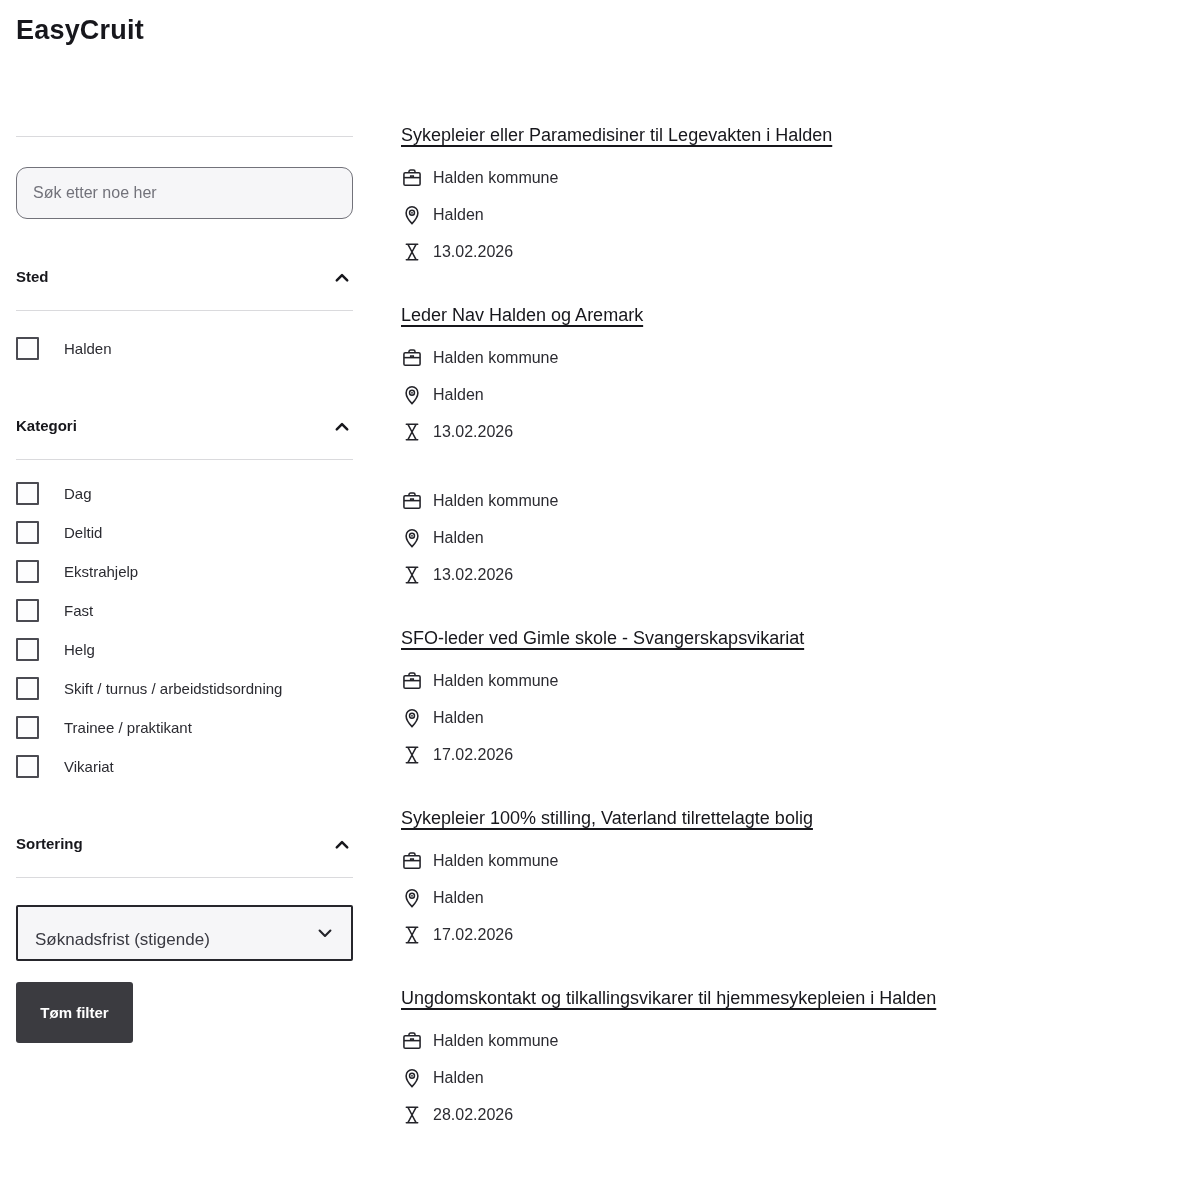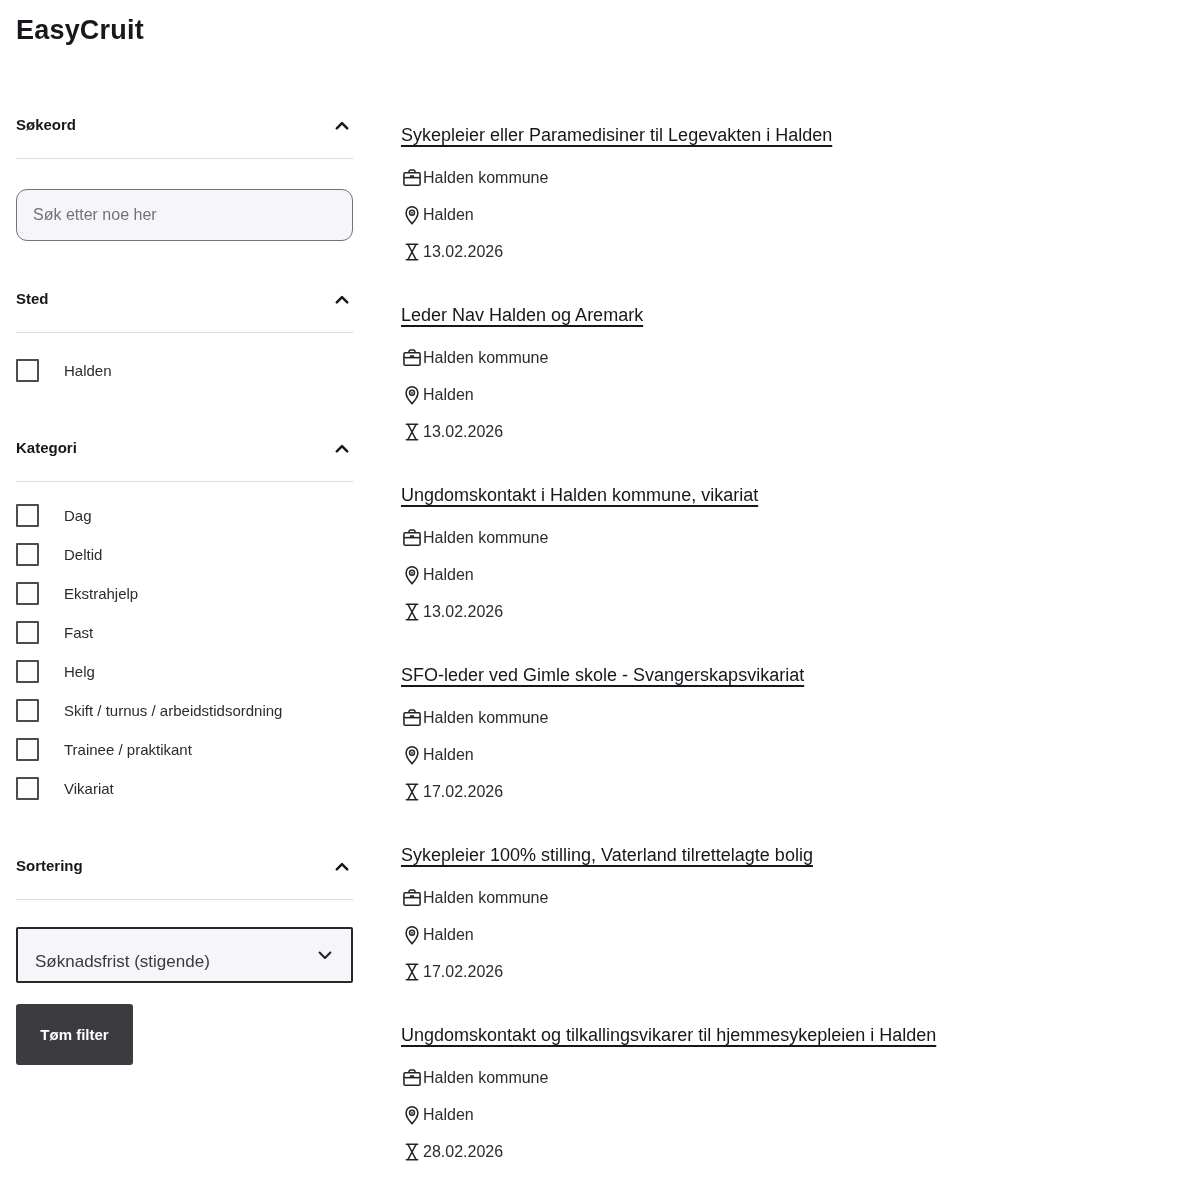--- a/index.html
+++ b/index.html
@@ -161,20 +161,21 @@
     width: 22px;
     height: 22px;
     flex-shrink: 0;
     display: inline-flex;
     align-items: center;
     justify-content: center;
     line-height: 0;
     color: #232329;
   }
   .meta-text {
+    margin-left: 10px;
     font-size: 16px;
     color: #2b2b31;
   }
 </style>
 </head>
 <body>
 
 <svg width="0" height="0" style="position:absolute" aria-hidden="true">
   <defs>
     <g id="i-briefcase">
@@ -202,28 +203,20 @@
 
 <div class="page">
 
   <h1 class="app-title">EasyCruit</h1>
 
   <div class="layout">
 
     <aside class="sidebar">
 
       <section class="section">
-        <div class="section-head">
-          <h3 class="section-title">Søkeord</h3>
-          <button class="chevron-btn">
-            <span><svg width="22" height="22" viewBox="0 0 24 24">
-                  <use href="#i-chevron-up"></use>
-                </svg></span>
-          </button>
-        </div>
         <hr class="section-divider">
         <input class="search-input" type="text" placeholder="Søk etter noe her" style="">
       </section>
 
       <section class="section">
         <div class="section-head">
           <h3 class="section-title">Sted</h3>
           <button class="chevron-btn">
             <span><svg width="22" height="22" viewBox="0 0 24 24">
                   <use href="#i-chevron-up"></use>
@@ -360,21 +353,20 @@
           <span class="meta-icon">
               <svg width="22" height="22" viewBox="0 0 24 24">
                 <use href="#i-hourglass"></use>
               </svg>
             </span>
           <span class="meta-text">13.02.2026</span>
         </div>
       </article>
 
       <article class="job">
-        <a href="#" class="job-title">Ungdomskontakt i Halden kommune, vikariat</a>
         <div class="meta-row">
           <span class="meta-icon">
               <svg width="22" height="22" viewBox="0 0 24 24">
                 <use href="#i-briefcase"></use>
               </svg>
             </span>
           <span class="meta-text">Halden kommune</span>
         </div>
         <div class="meta-row">
           <span class="meta-icon">

